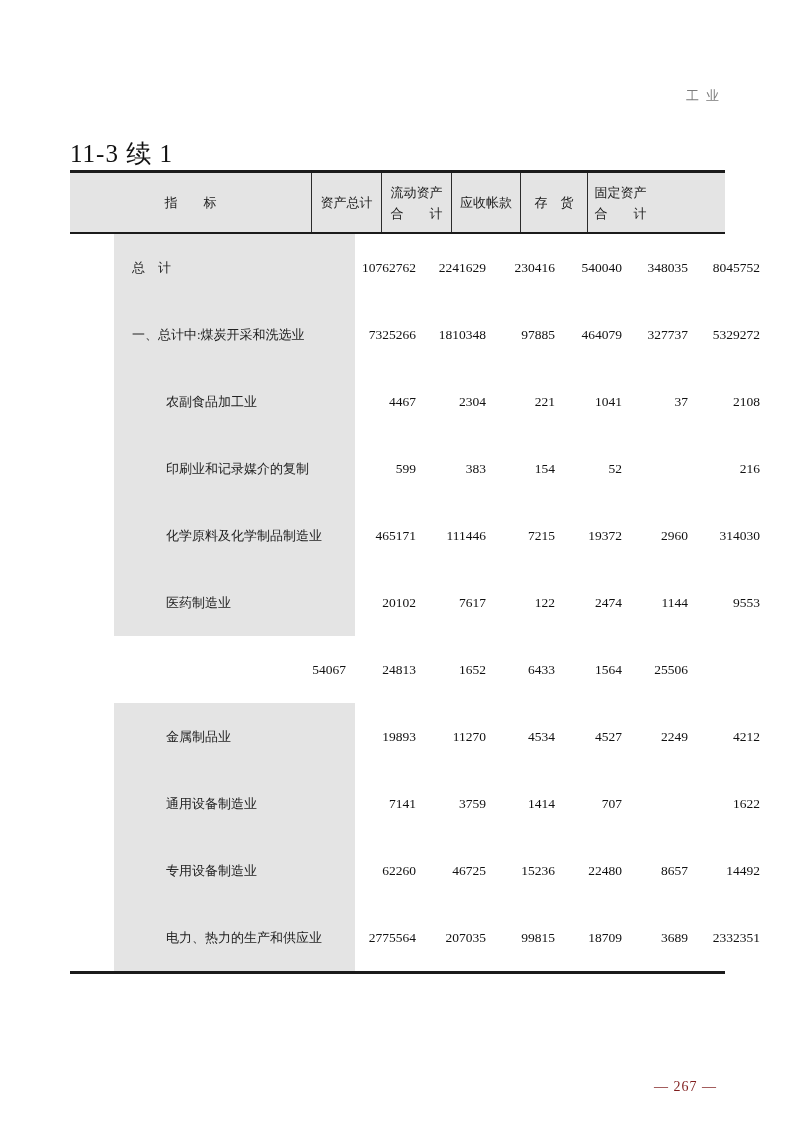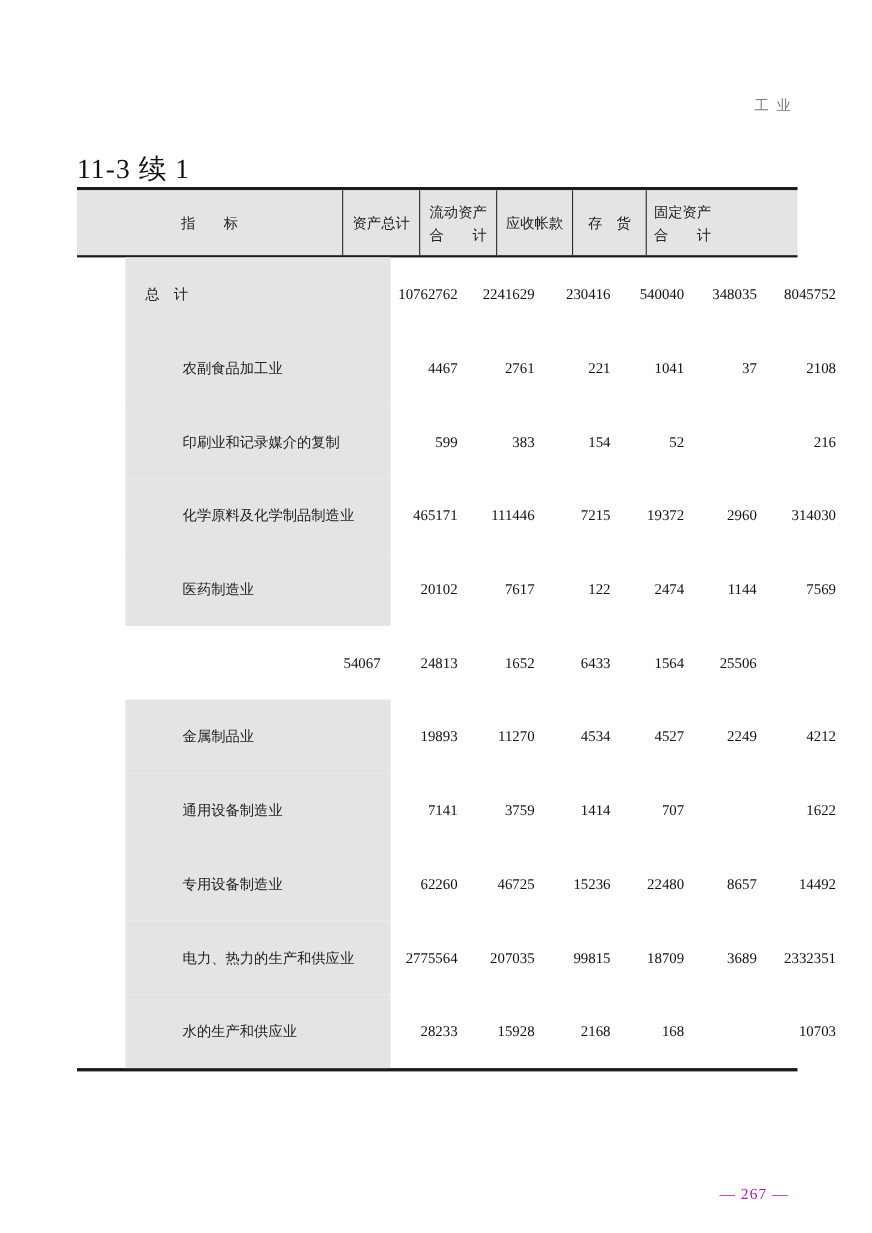--- a/index.html
+++ b/index.html
@@ -74,21 +74,21 @@
     text-align: right;
     padding-right: 9px;
     font-size: 13.5px;
     color: #111;
     font-variant-numeric: lining-nums;
   }
   .page-number {
     position: absolute;
     top: 1054px; right: 76px;
     font-size: 14px;
-    color: #a21caf;
+    color: #7f1d1d;
     letter-spacing: 1px;
   }
 </style>
 </head>
 <body>
 
 <div class="page">
 
   <div class="corner-label">工业</div>
 
@@ -124,25 +124,34 @@
       <div class="tr">
         <div class="td-label">总　计</div>
         <div class="td-num">10762762</div>
         <div class="td-num">2241629</div>
         <div class="td-num">230416</div>
         <div class="td-num">540040</div>
         <div class="td-num">348035</div>
         <div class="td-num">8045752</div>
       </div>
 
+      <div class="tr">
+        <div class="td-label">一、总计中:煤炭开采和洗选业</div>
+        <div class="td-num">7325266</div>
+        <div class="td-num">1810348</div>
+        <div class="td-num">97885</div>
+        <div class="td-num">464079</div>
+        <div class="td-num">327737</div>
+        <div class="td-num">5329272</div>
+      </div>
 
       <div class="tr indent">
         <div class="td-label">农副食品加工业</div>
         <div class="td-num">4467</div>
-        <div class="td-num">2761</div>
+        <div class="td-num">2304</div>
         <div class="td-num">221</div>
         <div class="td-num">1041</div>
         <div class="td-num">37</div>
         <div class="td-num">2108</div>
       </div>
 
       <div class="tr indent">
         <div class="td-label">印刷业和记录媒介的复制</div>
         <div class="td-num">599</div>
         <div class="td-num">383</div>
@@ -162,21 +171,21 @@
         <div class="td-num">314030</div>
       </div>
 
       <div class="tr indent">
         <div class="td-label">医药制造业</div>
         <div class="td-num">20102</div>
         <div class="td-num">7617</div>
         <div class="td-num">122</div>
         <div class="td-num">2474</div>
         <div class="td-num">1144</div>
-        <div class="td-num">7569</div>
+        <div class="td-num">9553</div>
       </div>
 
       <div class="tr indent">
         <div class="td-num">54067</div>
         <div class="td-num">24813</div>
         <div class="td-num">1652</div>
         <div class="td-num">6433</div>
         <div class="td-num">1564</div>
         <div class="td-num">25506</div>
       </div>
@@ -214,28 +223,19 @@
       <div class="tr indent">
         <div class="td-label">电力、热力的生产和供应业</div>
         <div class="td-num">2775564</div>
         <div class="td-num">207035</div>
         <div class="td-num">99815</div>
         <div class="td-num">18709</div>
         <div class="td-num">3689</div>
         <div class="td-num">2332351</div>
       </div>
 
-      <div class="tr indent">
-        <div class="td-label">水的生产和供应业</div>
-        <div class="td-num">28233</div>
-        <div class="td-num">15928</div>
-        <div class="td-num">2168</div>
-        <div class="td-num">168</div>
-        <div class="td-num"></div>
-        <div class="td-num">10703</div>
-      </div>
 
     </div>
   </div>
 
   <div class="page-number">— 267 —</div>
 
 </div>
 
 </body></html>

